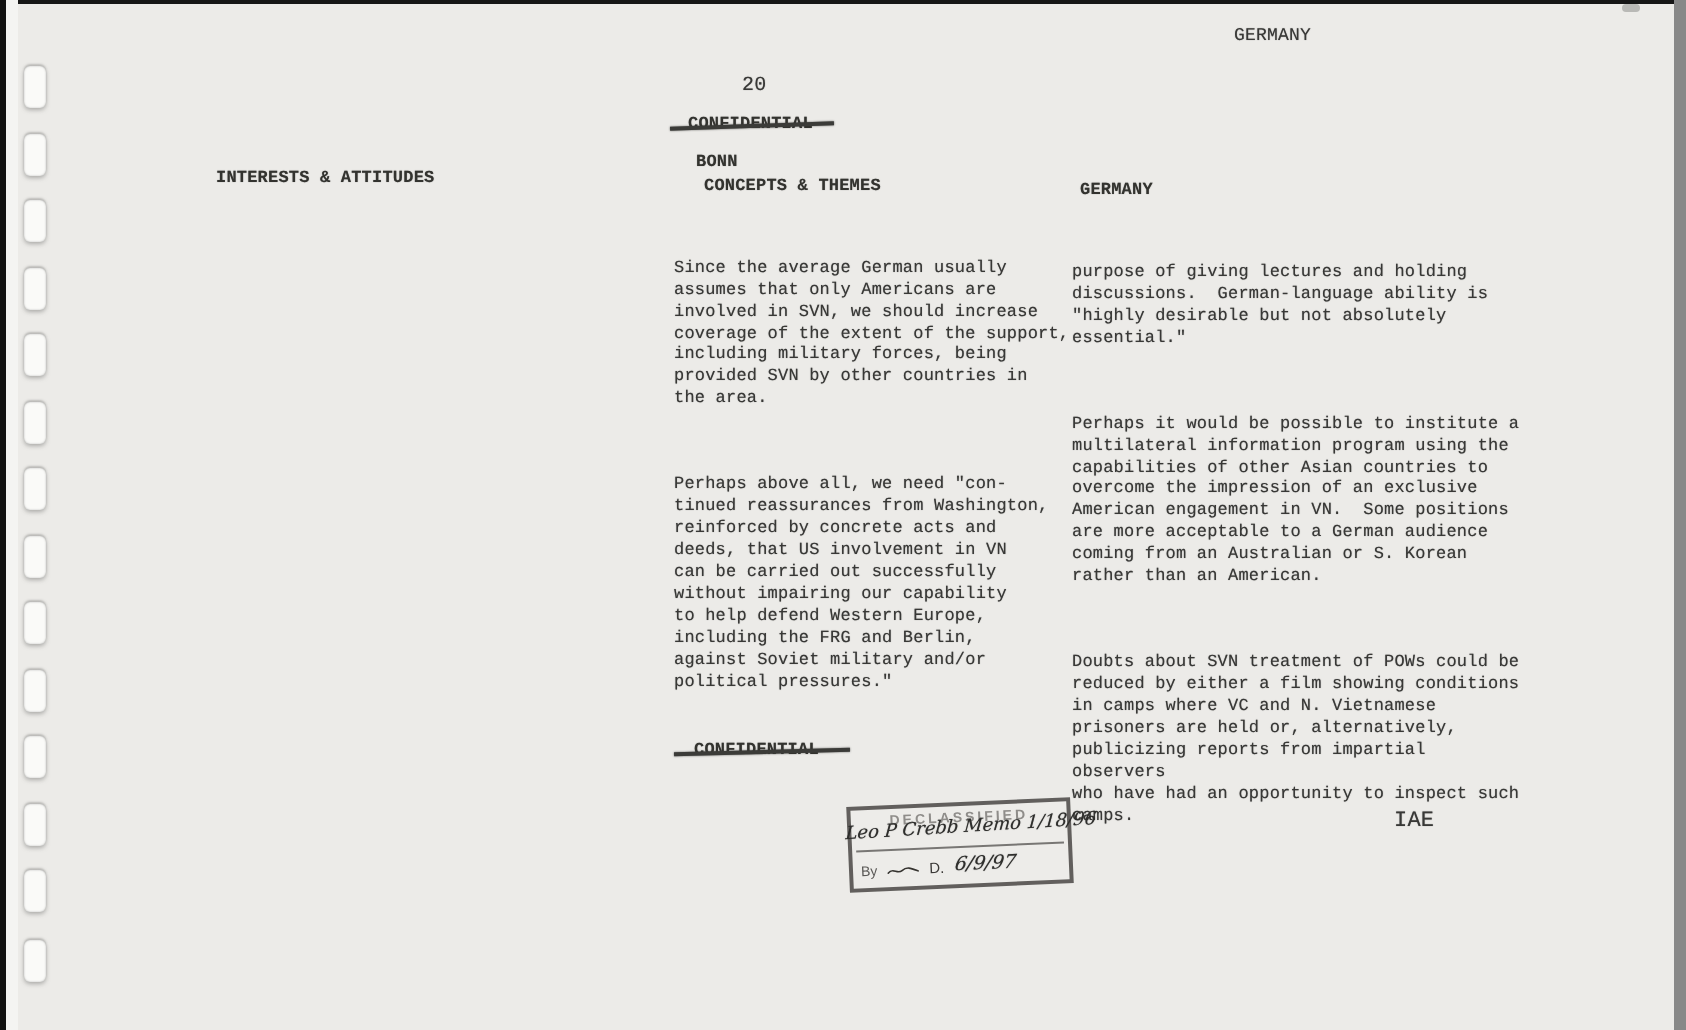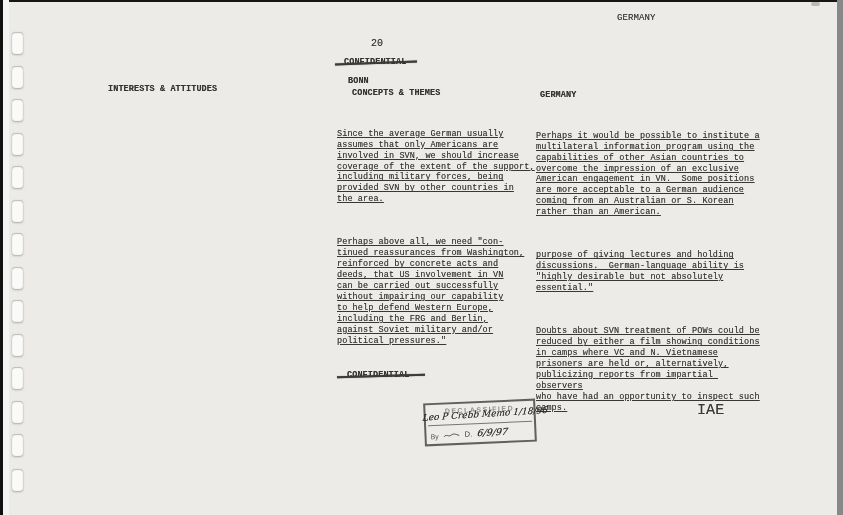--- a/index.html
+++ b/index.html
@@ -35,21 +35,21 @@
     letter-spacing: 0.1px;
     color: #383836;
     text-shadow: 0 0 0.5px rgba(40,40,40,0.55);
     white-space: pre-wrap;
   }
   .tw-header {
     text-underline-offset: 2px;
     font-weight: bold;
     color: #33332f;
   }
-  .body-col p { margin: 0 0 10.5px 0; white-space: pre-wrap; text-decoration: underline; }
+  .body-col p { margin: 0 0 10.5px 0; white-space: pre-wrap; }
 
   .strike {
     position: absolute;
     height: 2px;
     background: #3b3b38;
     box-shadow: 0 0 1px rgba(50,50,48,0.8);
   }
 
   
   .stamp {
@@ -174,32 +174,32 @@
 deeds, that US involvement in VN
 can be carried out successfully
 without impairing our capability
 to help defend Western Europe,
 including the FRG and Berlin,
 against Soviet military and/or
 political pressures."</p>
   </div>
 
   <div class="tw body-col" style="left:536px; top:109px; width:228px;">
+    <p>purpose of giving lectures and holding
+discussions.  German-language ability is
+"highly desirable but not absolutely
+essential."</p>
     <p>Perhaps it would be possible to institute a
 multilateral information program using the
 capabilities of other Asian countries to
 overcome the impression of an exclusive
 American engagement in VN.  Some positions
 are more acceptable to a German audience
 coming from an Australian or S. Korean
 rather than an American.</p>
-    <p>purpose of giving lectures and holding
-discussions.  German-language ability is
-"highly desirable but not absolutely
-essential."</p>
     <p>Doubts about SVN treatment of POWs could be
 reduced by either a film showing conditions
 in camps where VC and N. Vietnamese
 prisoners are held or, alternatively,
 publicizing reports from impartial observers
 who have had an opportunity to inspect such
 camps.</p>
   </div>
 
   <div class="tw tw-header" style="left:347px; top:370px;">CONFIDENTIAL</div>
@@ -212,15 +212,15 @@
     <div class="stamp-row2">
       <span class="stamp-by">By</span>
       <svg class="sig" viewBox="0 0 32 16">
         <path d="M1 10 C 6 4, 10 12, 15 8 S 24 6, 31 9" stroke="#35332f" stroke-width="1.6" fill="none" stroke-linecap="round"></path>
       </svg>
       <span class="stamp-d">D.</span>
       <span class="stamp-date">6/9/97</span>
     </div>
   </div>
 
-  <div class="tw" style="left:697px; top:406px; font-size:15px;">IAE</div>
+  <div class="tw" style="left:697px; top:406px; font-size:11px;">IAE</div>
 
 </div>
 
 </body></html>

